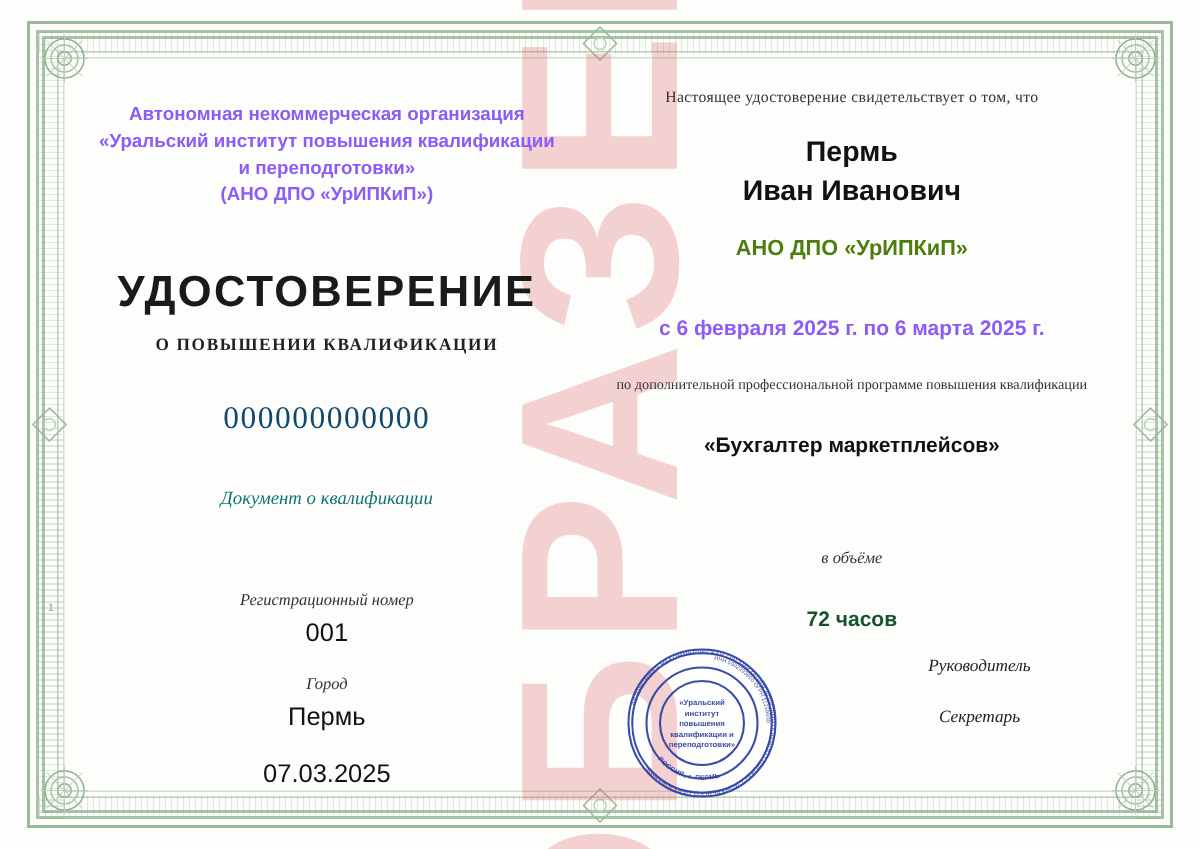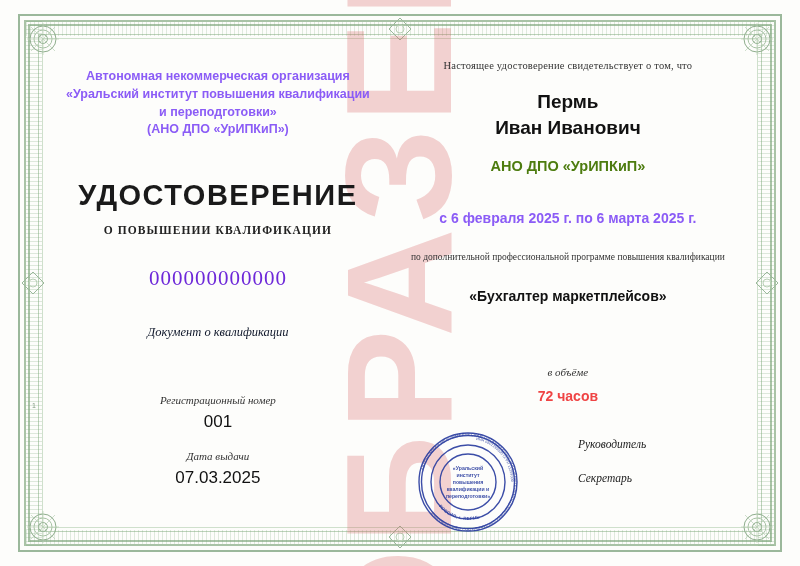--- a/index.html
+++ b/index.html
@@ -192,29 +192,29 @@
     font-family: "Liberation Serif", serif;
     font-size: 11.5px;
     letter-spacing: 1.1px;
     color: #222;
     margin-top: 12px;
     font-weight: bold;
   }
   .doc-number {
     font-family: "Liberation Serif", serif;
     font-size: 21px;
-    color: #6d28d9;
+    color: #0c4a6e;
     letter-spacing: 1px;
     margin-top: 30px;
   }
   .doc-kind {
     font-family: "Liberation Serif", serif;
     font-style: italic;
     font-size: 12.5px;
-    color: #0f172a;
+    color: #0f766e;
     margin-top: 34px;
   }
 
   .field-label {
     font-family: "Liberation Serif", serif;
     font-style: italic;
     font-size: 11px;
     color: #333;
   }
   .field-value {
@@ -276,37 +276,38 @@
   .r-volume-label {
     font-family: "Liberation Serif", serif;
     font-style: italic;
     font-size: 11px;
     color: #333;
     margin-top: 62px;
   }
   .r-volume-value {
     font-size: 14px;
     font-weight: 700;
-    color: #ef4444;
-    margin-top: 10px;
+    color: #14532d;
+    margin-top: 26px;
   }
 
   .signatures {
     position: absolute;
     right: 26px;
     bottom: 16px;
     text-align: left;
     width: 150px;
   }
   .sig-line {
     font-family: "Liberation Serif", serif;
     font-style: italic;
     font-size: 11.5px;
     color: #222;
     margin-bottom: 22px;
+    text-align: center;
   }
 
   
   .stamp {
     position: absolute;
     left: 410px;
     top: 424px;
     width: 116px;
     height: 116px;
     z-index: 9;
@@ -415,23 +416,26 @@
       <div class="title-main">УДОСТОВЕРЕНИЕ</div>
       <div class="title-sub">О ПОВЫШЕНИИ КВАЛИФИКАЦИИ</div>
       <div class="doc-number">000000000000</div>
       <div class="doc-kind">Документ о квалификации</div>
 
       <div class="reg-block">
         <div class="field-label">Регистрационный номер</div>
         <div class="field-value">001</div>
       </div>
 
+      <div class="city-block">
+        <div class="field-label">Город</div>
+        <div class="field-value">Пермь</div>
+      </div>
 
       <div class="date-block">
-        <div class="field-label">Дата выдачи</div>
         <div class="field-value">07.03.2025</div>
       </div>
     </div>
 
     <div class="col-right">
       <div class="r-lead">Настоящее удостоверение свидетельствует о том, что</div>
 
       <div class="r-name">
         <span class="line">Пермь</span>
         <span class="line">Иван Иванович</span>

